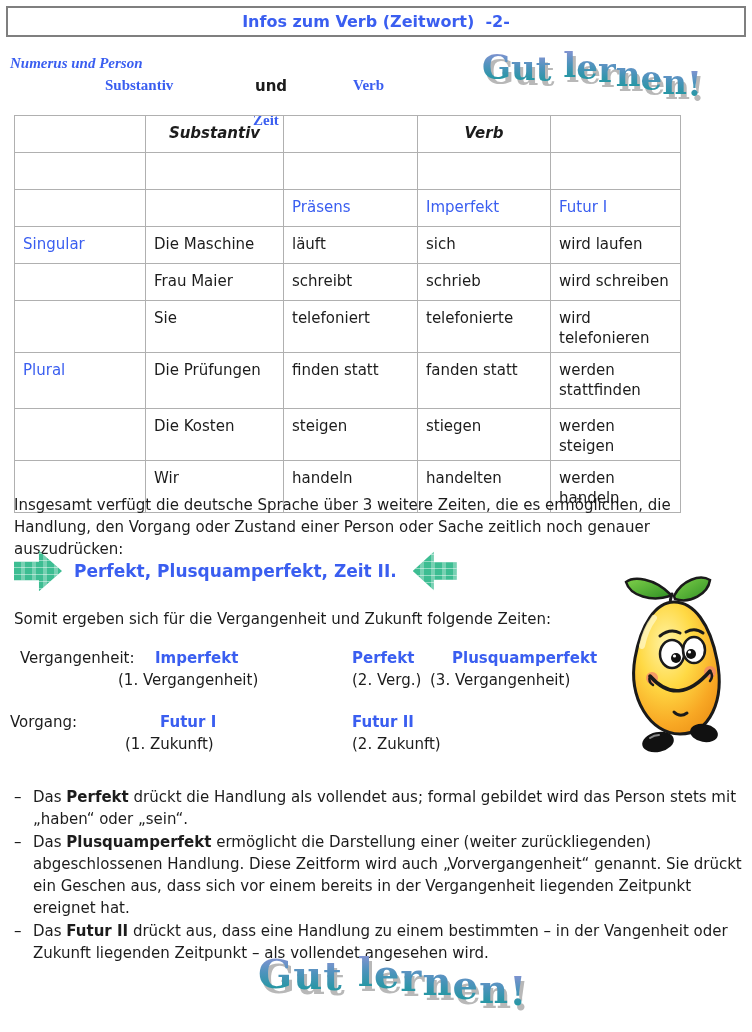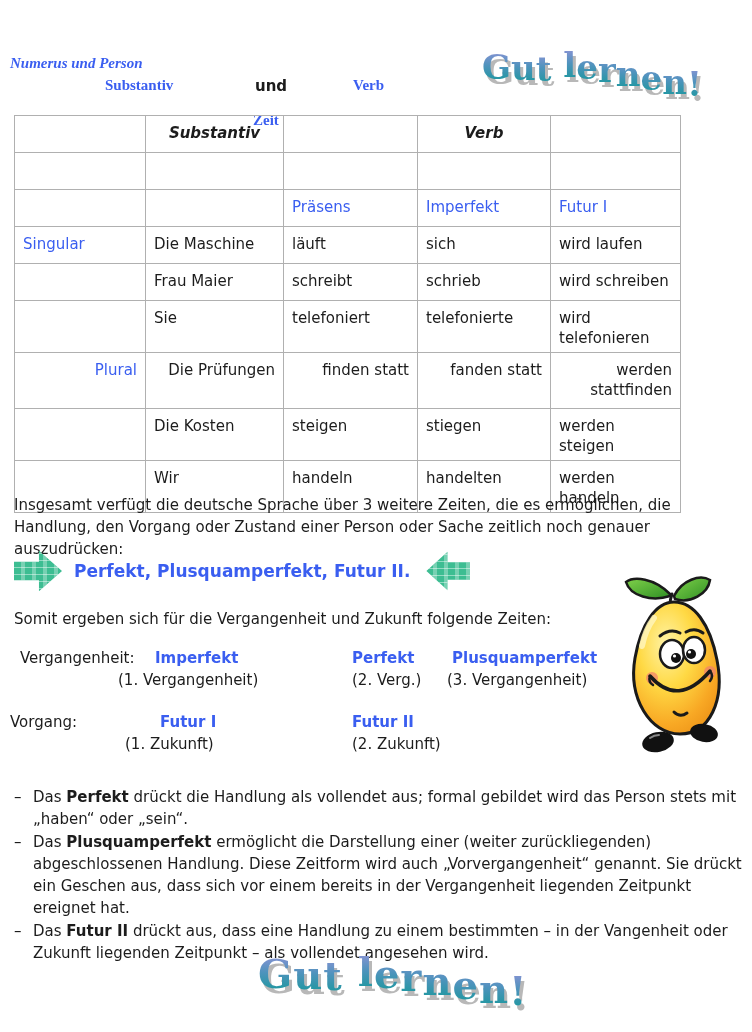--- a/index.html
+++ b/index.html
@@ -34,21 +34,21 @@
   #wordart-top{left:482px;top:48px;font-size:34px;}
   #wordart-bottom{left:258px;top:952px;font-size:40px;letter-spacing:1px;}
 
   
   table.verbtable{position:absolute;left:14px;top:115px;width:666px;border-collapse:collapse;table-layout:fixed;font-size:15px;}
   table.verbtable td{border:1px solid var(--grid-gray);padding:7px 8px 4px 8px;vertical-align:top;line-height:20px;overflow:hidden;}
   table.verbtable td.center{text-align:center;}
   table.verbtable .hdr{font-weight:bold;font-style:italic;}
   table.verbtable .tense{color:var(--accent-blue);}
   table.verbtable .num{color:var(--accent-blue);}
-  tr.r-h{height:37px;} tr.r-tall{height:56px;text-align:right;}
+  tr.r-h{height:37px;} tr.r-tall{height:56px;}
 
   
   .para{position:absolute;left:14px;width:732px;font-size:15px;line-height:22px;}
 
   
   .callout{position:absolute;left:14px;top:550px;display:flex;align-items:center;gap:12px;}
   .arrow{width:48px;height:42px;
     background:
       repeating-linear-gradient(90deg, rgba(255,255,255,0) 0 7px, rgba(255,255,255,.30) 7px 11px),
       repeating-linear-gradient(180deg, rgba(255,255,255,0) 0 3px, rgba(255,255,255,.45) 3px 4px, rgba(255,255,255,0) 4px 7px),
@@ -68,20 +68,23 @@
   .bullet b{font-weight:bold;}
 
   
   #mango{position:absolute;left:612px;top:570px;width:136px;height:192px;}
 </style>
 </head>
 <body>
 
 <div id="page">
 
+  <div class="titlebox">
+    <span class="t">Infos zum Verb (Zeitwort)  -2-</span>
+  </div>
 
   <div class="wordart" id="wordart-top"><span class="wa-layer wa-shadow"><span class="wa-ch" style="transform: translateY(2px);">G</span><span class="wa-ch" style="transform: translateY(3px);">u</span><span class="wa-ch" style="transform: translateY(4px);">t</span><span class="wa-ch" style="transform: translateY(0px);"> </span><span class="wa-ch" style="transform: translateY(0px);">l</span><span class="wa-ch" style="transform: translateY(2px);">e</span><span class="wa-ch" style="transform: translateY(5px);">r</span><span class="wa-ch" style="transform: translateY(9px);">n</span><span class="wa-ch" style="transform: translateY(13px);">e</span><span class="wa-ch" style="transform: translateY(17px);">n</span><span class="wa-ch" style="transform: translateY(19px);">!</span></span><span class="wa-layer wa-fill"><span class="wa-ch" style="transform: translateY(2px);">G</span><span class="wa-ch" style="transform: translateY(3px);">u</span><span class="wa-ch" style="transform: translateY(4px);">t</span><span class="wa-ch" style="transform: translateY(0px);"> </span><span class="wa-ch" style="transform: translateY(0px);">l</span><span class="wa-ch" style="transform: translateY(2px);">e</span><span class="wa-ch" style="transform: translateY(5px);">r</span><span class="wa-ch" style="transform: translateY(9px);">n</span><span class="wa-ch" style="transform: translateY(13px);">e</span><span class="wa-ch" style="transform: translateY(17px);">n</span><span class="wa-ch" style="transform: translateY(19px);">!</span></span></div>
 
   <div class="lbl blue italic" style="left:10px;top:55px;">Numerus und Person</div>
   <div class="lbl blue" style="left:105px;top:77px;">Substantiv</div>
   <div class="lbl" style="left:255px;top:77px;">und</div>
   <div class="lbl blue" style="left:353px;top:77px;">Verb</div>
   <div class="lbl blue" style="left:253px;top:112px;">Zeit</div>
 
   <table class="verbtable">
@@ -156,33 +159,33 @@
       <td>handelten</td>
       <td>werden handeln</td>
     </tr>
   </tbody>
     </table>
 
   <div class="para" style="top:494px;">Insgesamt verfügt die deutsche Sprache über 3 weitere Zeiten, die es ermöglichen, die Handlung, den Vorgang oder Zustand einer Person oder Sache zeitlich noch genauer auszudrücken:</div>
 
   <div class="callout">
     <div class="arrow right"></div>
-    <div class="txt">Perfekt, Plusquamperfekt, Futur II.</div>
+    <div class="txt">Perfekt, Plusquamperfekt, Zeit II.</div>
     <div class="arrow left"></div>
   </div>
 
   <div class="para" style="top:608px;">Somit ergeben sich für die Vergangenheit und Zukunft folgende Zeiten:</div>
 
   <div class="pos" style="left:20px;top:648px;">Vergangenheit:</div>
   <div class="pos tense-name" style="left:155px;top:648px;">Imperfekt</div>
   <div class="pos tense-name" style="left:352px;top:648px;">Perfekt</div>
   <div class="pos tense-name" style="left:452px;top:648px;">Plusquamperfekt</div>
   <div class="pos" style="left:118px;top:670px;">(1. Vergangenheit)</div>
   <div class="pos" style="left:352px;top:670px;">(2. Verg.)</div>
-  <div class="pos" style="left:447px;top:670px;">(3. Vergangenheit)</div>
+  <div class="pos" style="left:430px;top:670px;">(3. Vergangenheit)</div>
 
   <div class="pos" style="left:10px;top:712px;">Vorgang:</div>
   <div class="pos tense-name" style="left:160px;top:712px;">Futur I</div>
   <div class="pos tense-name" style="left:352px;top:712px;">Futur II</div>
   <div class="pos" style="left:125px;top:734px;">(1. Zukunft)</div>
   <div class="pos" style="left:352px;top:734px;">(2. Zukunft)</div>
 
   <svg id="mango" viewBox="0 0 136 192" aria-hidden="true">
     <defs>
       <radialGradient id="mg-body" cx="0.38" cy="0.32" r="0.85">

